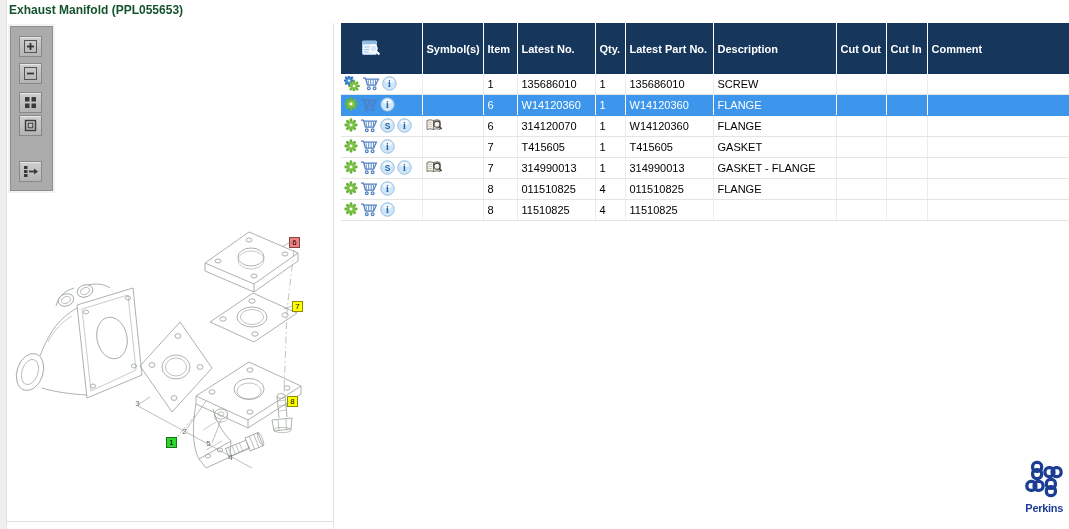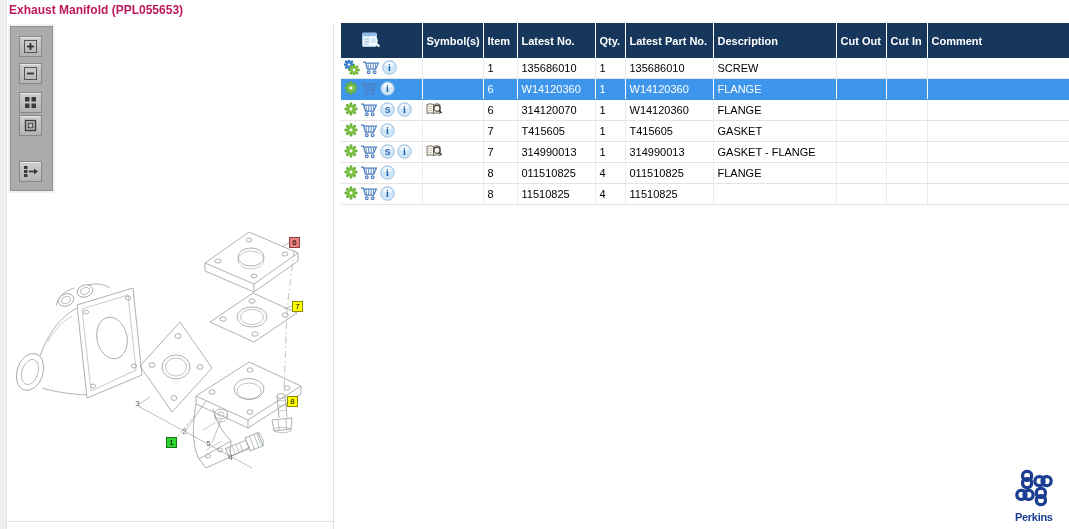--- a/index.html
+++ b/index.html
@@ -7,42 +7,42 @@
     width:1069px;height:529px;position:relative;overflow:hidden;
     background:#ffffff;
     font-family:"Liberation Sans", sans-serif;
     -webkit-font-smoothing:antialiased;
   }
   
   .left-strip{position:absolute;left:0;top:0;width:6px;height:529px;
     background:#efefef;border-right:1px solid #e2e2e2;}
   
   .titlebar{position:absolute;left:9px;top:3px;height:18px;
-    font-size:12px;font-weight:bold;color:#be185d;}
+    font-size:12px;font-weight:bold;color:#14532d;}
   
   .pane-divider{position:absolute;left:333px;top:23px;width:1px;height:506px;background:#e3e3e3;}
   .leftpane-bottom{position:absolute;left:7px;top:521px;width:326px;height:1px;background:#e0e0e0;}
 
   
   .toolbar{position:absolute;left:10px;top:26px;width:41px;height:163px;
     background:#ababab;border:1px solid #8f8f8f;outline:2px solid #f2f2f2;}
   .tb-btn{position:absolute;left:8px;width:23px;height:21px;
     background:linear-gradient(#cfcfcf,#b4b4b4);
     border:1px solid #888;box-shadow:inset 0 1px 0 #e8e8e8;
     display:flex;align-items:center;justify-content:center;
     font-size:13px;font-weight:bold;color:#3a3a3a;box-sizing:border-box;}
   .tb-btn svg{display:block;}
   .tb-1{top:9px}.tb-2{top:36px}.tb-3{top:65px}.tb-4{top:88px}.tb-5{top:134px}
 
   
   .table-wrap{position:absolute;left:341px;top:23px;width:728px;overflow:hidden;}
   table{border-collapse:collapse;table-layout:fixed;width:880px;font-size:11px;}
   th{
     background:var(--header_bg);color:#fff;font-weight:bold;
-    height:19px;text-align:left;padding:8px 4px;white-space:nowrap;
+    height:19px;text-align:left;padding:16px 4px;white-space:nowrap;
     border-left:1px solid rgba(255,255,255,.75);overflow:hidden;
   }
   th:first-child{border-left:none;}
   td{
     height:20px;padding:0 4px;color:#000;background:#fff;white-space:nowrap;
     border-bottom:1px solid #e4e4e4;border-left:1px solid #ececec;overflow:hidden;
   }
   td:first-child{border-left:none;}
   tr.selected td{background:var(--row_selected);color:#fff;
     border-bottom-color:var(--row_selected);border-left-color:rgba(255,255,255,.35);}
@@ -52,21 +52,21 @@
   
   .diagram-svg{position:absolute;left:0;top:200px;}
   .callout{position:absolute;font-size:8px;line-height:9px;color:#000;
     padding:0 1px;border:1px solid rgba(0,0,0,.45);min-width:7px;text-align:center;cursor:pointer;}
   .co-red{background:var(--callout_red);}
   .co-yellow{background:var(--callout_yellow);}
   .co-green{background:var(--callout_green);}
   .co-plain{background:transparent;border:none;color:#666;cursor:default;}
 
   
-  .logo{position:absolute;right:6px;bottom:6px;width:48px;text-align:left;}
+  .logo{position:absolute;right:6px;bottom:15px;width:48px;text-align:right;}
   .logo-text{font-size:11px;font-weight:bold;color:var(--logo_blue);letter-spacing:-0.3px;}
 </style>
 </head>
 <body>
 
 <div class="left-strip"></div>
 <div class="titlebar">Exhaust Manifold (PPL055653)</div>
 <div class="pane-divider"></div>
 <div class="leftpane-bottom"></div>
 

